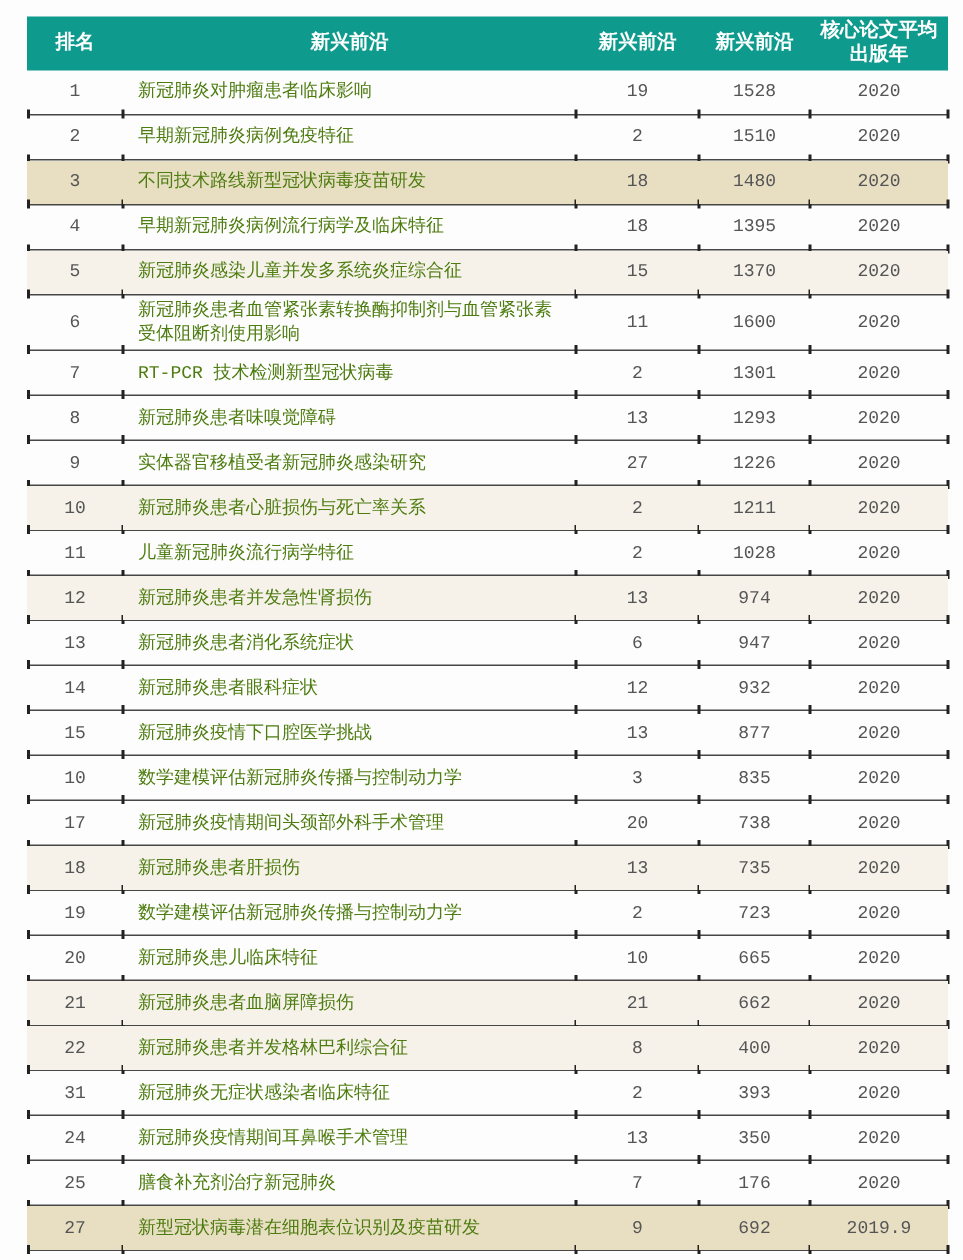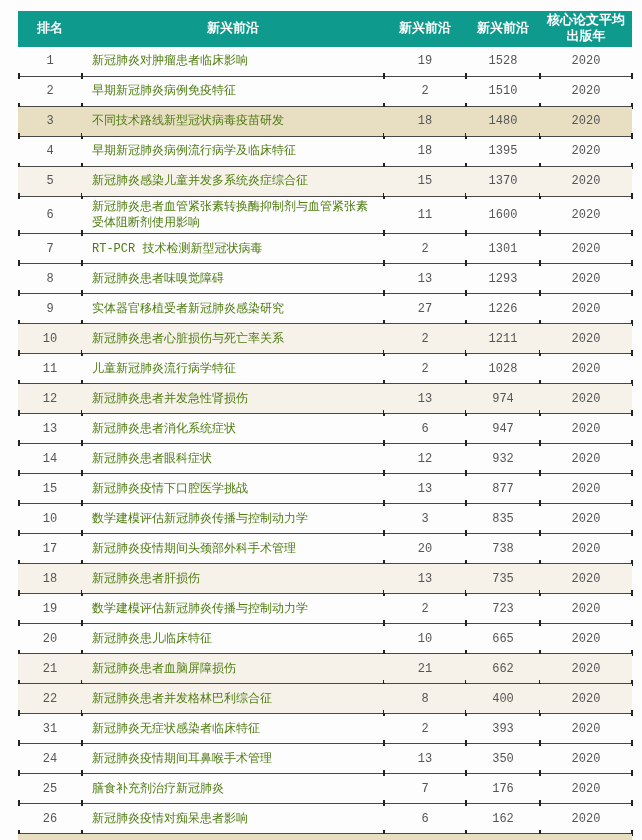--- a/index.html
+++ b/index.html
@@ -272,27 +272,20 @@
           <td>350</td>
           <td>2020</td>
         </tr>
         <tr>
           <td>25</td>
           <td class="col-title">膳食补充剂治疗新冠肺炎</td>
           <td>7</td>
           <td>176</td>
           <td>2020</td>
         </tr>
-        <tr>
-          <td>26</td>
-          <td class="col-title">新冠肺炎疫情对痴呆患者影响</td>
-          <td>6</td>
-          <td>162</td>
-          <td>2020</td>
-        </tr>
         <tr class="hl-strong">
           <td>27</td>
           <td class="col-title">新型冠状病毒潜在细胞表位识别及疫苗研发</td>
           <td>9</td>
           <td>692</td>
           <td>2019.9</td>
         </tr>
       </tbody>
   </table>
 </div>

